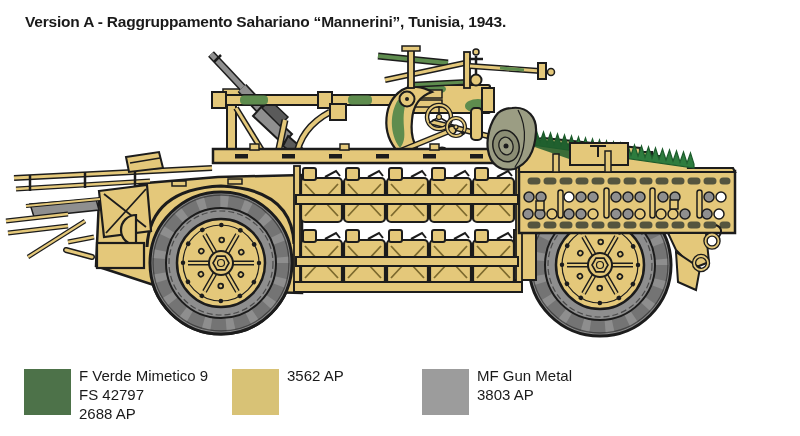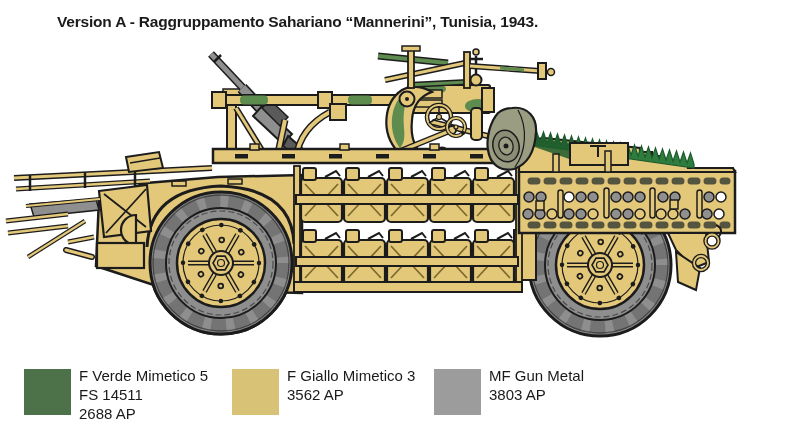--- a/index.html
+++ b/index.html
@@ -1,18 +1,18 @@
 <!DOCTYPE html>
 <html style="--tan: #e4c87a; --tanline: #7d6a2e; --ink: #1c1c1c; --camo: #5e8c4e; --net: #2e7c3e; --netdark: #1d5c2c; --gun: #8f8f8f; --gundark: #5a5a5a; --tire: #8e8e8e; --tread: #747474; --tarp: #9b9d83; --tarpdark: #8b8d74; --hole: #55553f; --white: #ffffff;"><head>
 <meta charset="utf-8">
 <style>
   html,body{margin:0;padding:0;background:#ffffff;}
   .page{position:relative;width:800px;height:436px;background:#fff;overflow:hidden;
         font-family:"Liberation Sans","DejaVu Sans",sans-serif;color:#1a1a1a;}
-  .title{position:absolute;left:25px;top:13px;font-size:15.5px;font-weight:bold;letter-spacing:-0.2px;margin-left:32px;}
+  .title{position:absolute;left:25px;top:13px;font-size:15.5px;font-weight:bold;letter-spacing:-0.2px;}
   .canvas{position:absolute;left:0;top:0;}
   .legend{position:absolute;left:0;top:0;width:100%;height:100%;}
   .legend-item{position:absolute;top:366px;display:flex;align-items:flex-start;}
   .swatch{width:47px;height:46px;margin-top:3px;flex:0 0 auto;}
   .ltext{margin-left:8px;font-size:15px;line-height:19px;white-space:nowrap;}
 </style>
 </head>
 <body>
 
 <div class="page">
@@ -293,33 +293,32 @@
       <line x1="68" y1="242" x2="94" y2="237" stroke="var(--tan)" stroke-width="2.6"></line>
       <line x1="66" y1="250" x2="92" y2="257" stroke="var(--ink)" stroke-width="6" stroke-linecap="round"></line>
       <line x1="66" y1="250" x2="92" y2="257" stroke="var(--tan)" stroke-width="3" stroke-linecap="round"></line>
     </g>
   </svg>
 
   <div class="legend">
     <div class="legend-item" style="left:24px">
       <div class="swatch" style="background-color: rgb(77, 114, 73);"></div>
       <div class="ltext">
-        <div>F Verde Mimetico 5</div>
-        <div>FS 14511</div>
+        <div>F Verde Mimetico 9</div>
+        <div>FS 42797</div>
         <div>2688 AP</div>
       </div>
     </div>
     <div class="legend-item" style="left:232px">
       <div class="swatch" style="background-color: rgb(216, 194, 118);"></div>
       <div class="ltext">
-        <div>F Giallo Mimetico 3</div>
         <div>3562 AP</div>
       </div>
     </div>
-    <div class="legend-item" style="left:434px">
+    <div class="legend-item" style="left:422px">
       <div class="swatch" style="background-color: rgb(156, 156, 156);"></div>
       <div class="ltext">
         <div>MF Gun Metal</div>
         <div>3803 AP</div>
       </div>
     </div>
   </div>
 
 </div>
 

